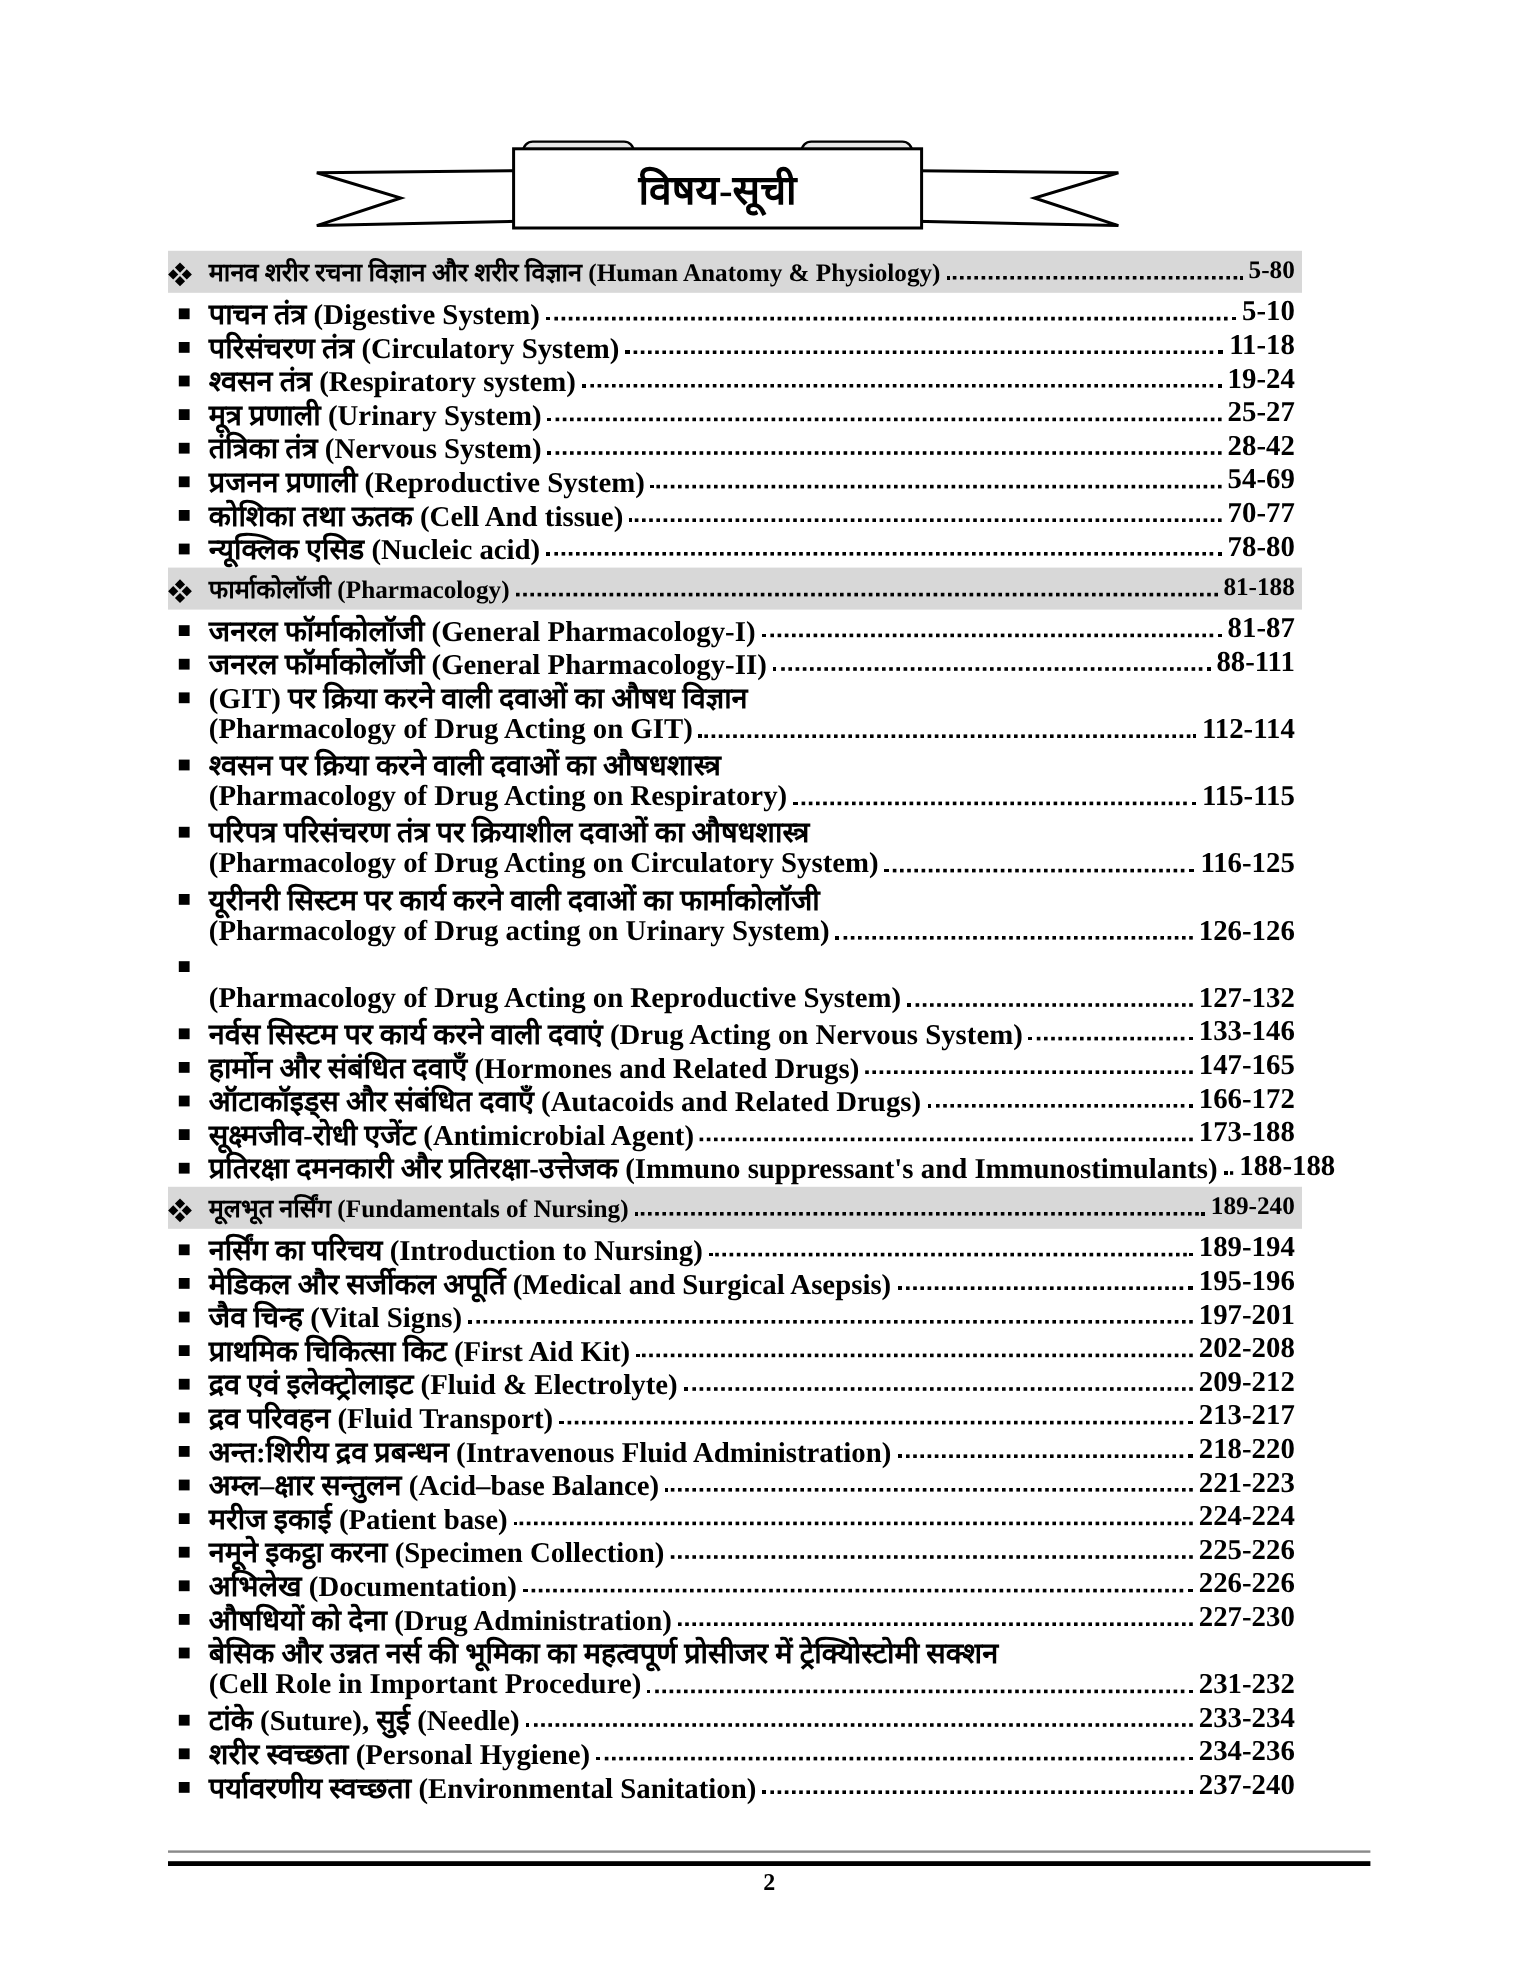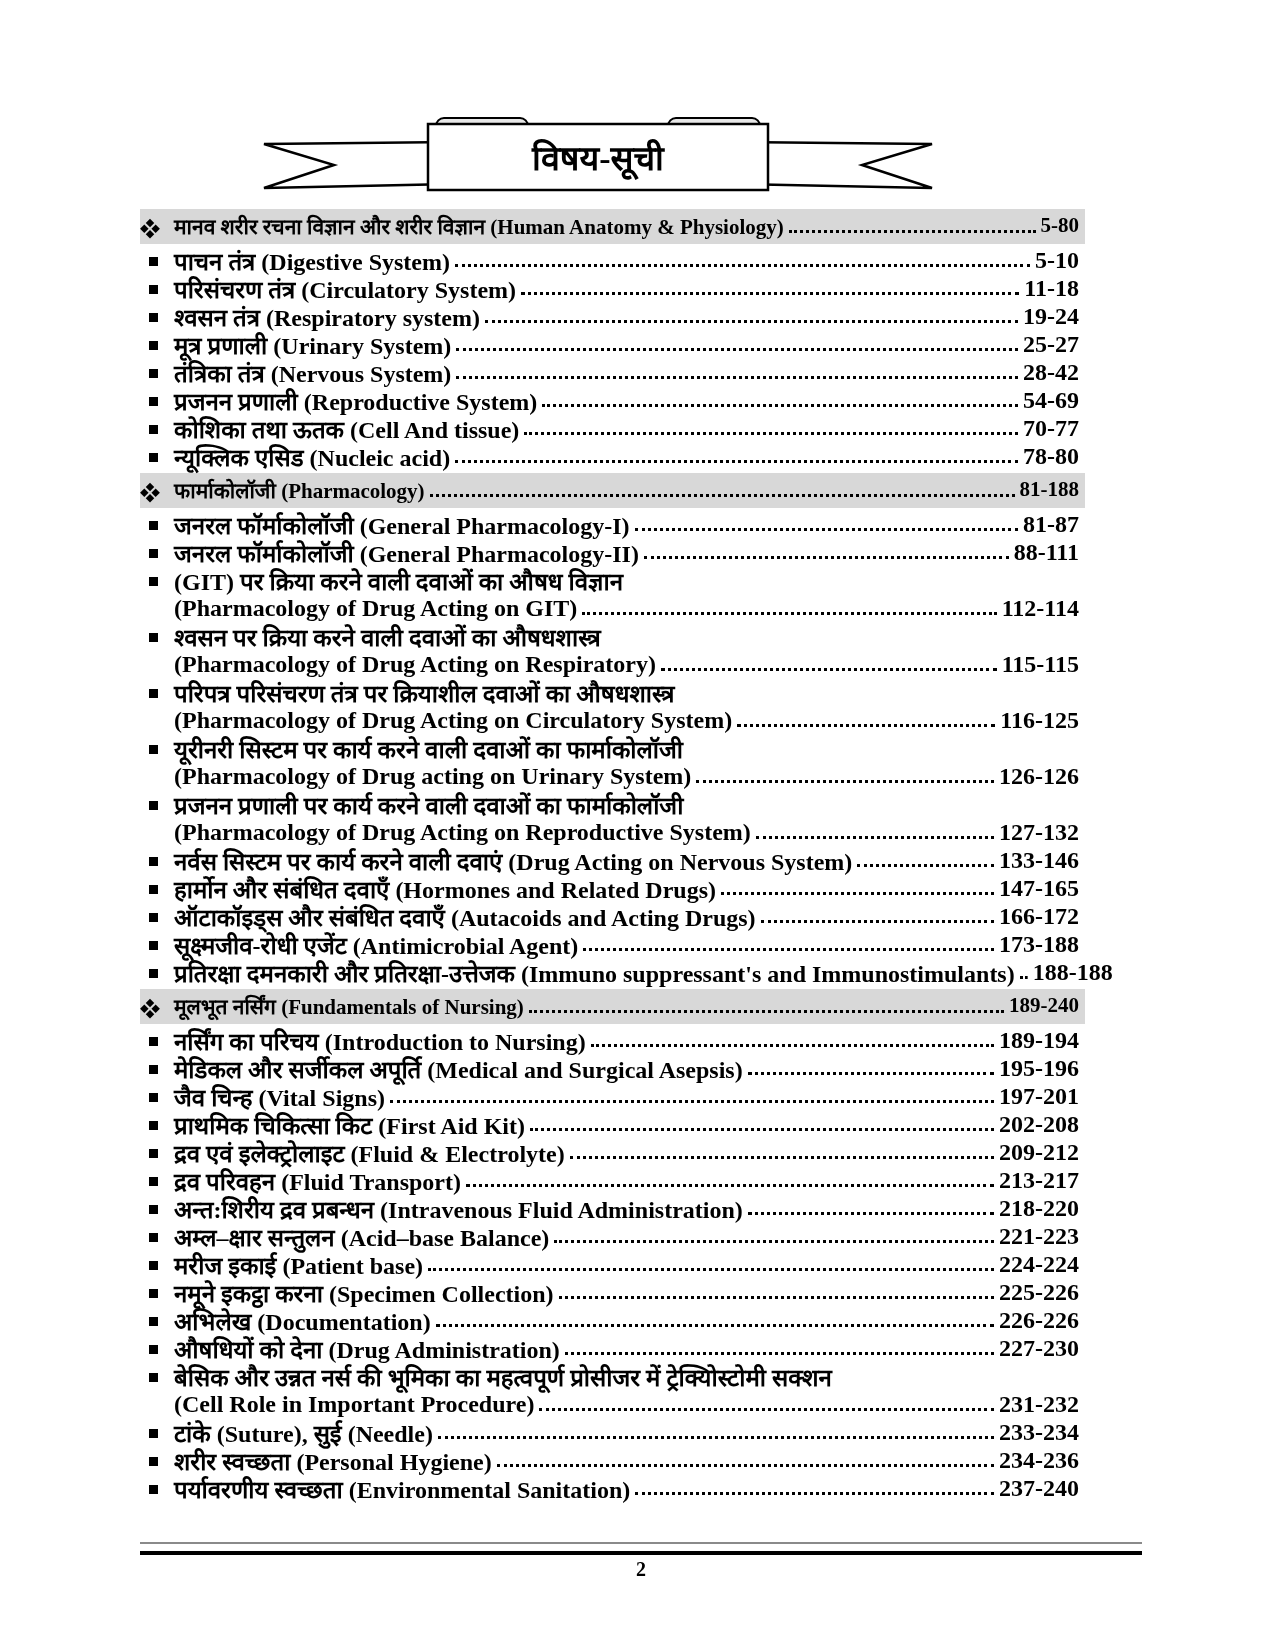--- a/index.html
+++ b/index.html
@@ -194,21 +194,20 @@
     <div class="row cont">
       <span class="indent"></span>
       <span class="lbl">(Pharmacology of Drug acting on Urinary System)</span>
       <span class="leader"></span>
       <span class="pg">126-126</span>
     </div>
     <div class="row item">
       <span class="bullet">
         <span class="sq"></span>
       </span>
-      <span class="lbl">प्रजनन प्रणाली पर कार्य करने वाली दवाओं का फार्माकोलॉजी</span>
     </div>
     <div class="row cont">
       <span class="indent"></span>
       <span class="lbl">(Pharmacology of Drug Acting on Reproductive System)</span>
       <span class="leader"></span>
       <span class="pg">127-132</span>
     </div>
     <div class="row item">
       <span class="bullet">
         <span class="sq"></span>
@@ -222,21 +221,21 @@
         <span class="sq"></span>
       </span>
       <span class="lbl">हार्मोन और संबंधित दवाएँ (Hormones and Related Drugs)</span>
       <span class="leader"></span>
       <span class="pg">147-165</span>
     </div>
     <div class="row item">
       <span class="bullet">
         <span class="sq"></span>
       </span>
-      <span class="lbl">ऑटाकॉइड्स और संबंधित दवाएँ (Autacoids and Acting Drugs)</span>
+      <span class="lbl">ऑटाकॉइड्स और संबंधित दवाएँ (Autacoids and Related Drugs)</span>
       <span class="leader"></span>
       <span class="pg">166-172</span>
     </div>
     <div class="row item">
       <span class="bullet">
         <span class="sq"></span>
       </span>
       <span class="lbl">सूक्ष्मजीव-रोधी एजेंट (Antimicrobial Agent)</span>
       <span class="leader"></span>
       <span class="pg">173-188</span>

